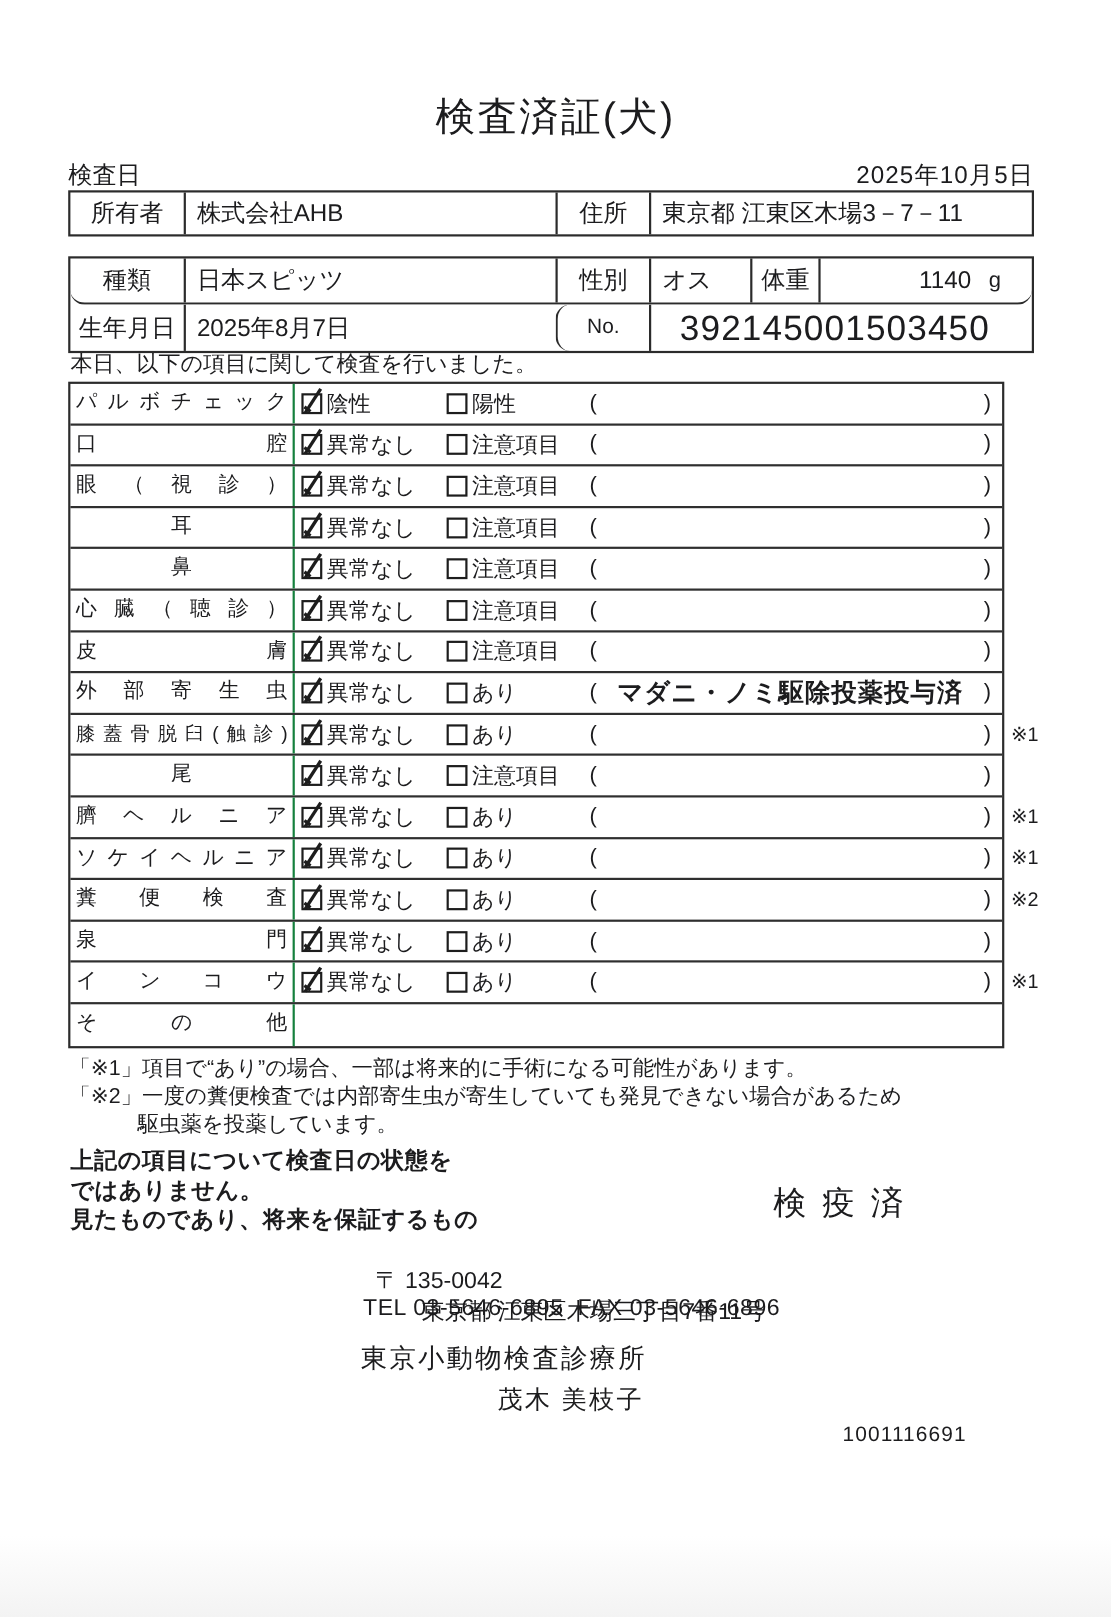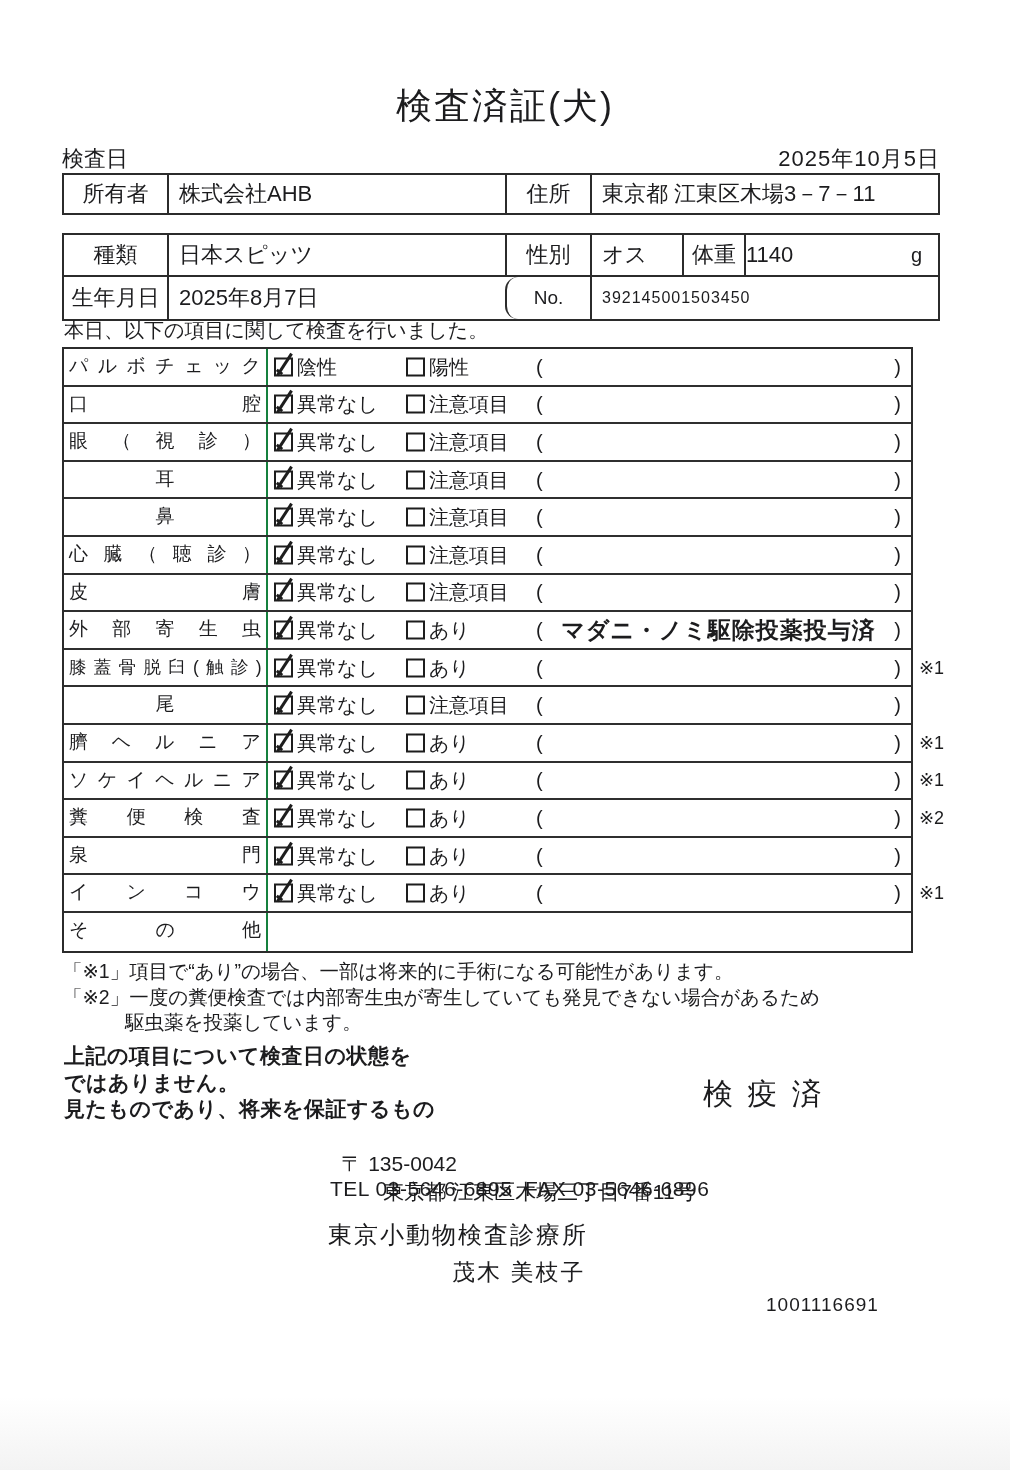--- a/index.html
+++ b/index.html
@@ -29,33 +29,33 @@
   
   .t1{
     position:absolute;left:62px;top:173px;width:878px;height:42px;
     display:grid;grid-template-columns:103px 338px 85px 1fr;
     border:2px solid #2b2b2b;box-sizing:border-box;
   }
   .t2{
     position:absolute;left:62px;top:233px;width:878px;
     border:2px solid #2b2b2b;box-sizing:border-box;
   }
-  .t2 .r1{display:grid;grid-template-columns:103px 338px 85px 92px 62px 1fr;height:40px;border-bottom:2px solid #2b2b2b;}
+  .t2 .r1{display:grid;grid-template-columns:103px 338px 85px 92px 62px 1fr;height:40px;border-bottom:2px solid #2b2b2b;border-radius:13px;}
   .t2 .r2{display:grid;grid-template-columns:103px 338px 85px 1fr;height:42px;}
   .cell{
     display:flex;align-items:center;font-size:22px;
     border-left:2px solid #2b2b2b;box-sizing:border-box;overflow:hidden;white-space:nowrap;
   }
   .cell:first-child{border-left:none;}
   .cell.hd{justify-content:center;}
   .cell.vl{padding-left:10px;}
-  .cell.wt{justify-content:space-between;padding-right:16px;}
+  .cell.wt{justify-content:flex-end;padding-right:28px;}
   .cell.wt .unit{margin-left:16px;font-size:20px;}
   .cell.no-lbl{justify-content:center;font-size:19px;border-radius:13px;}
-  .cell.no-val{padding-left:10px;font-size:16px;letter-spacing:1px;}
+  .cell.no-val{padding-left:26px;font-size:32px;letter-spacing:1px;}
   
   .statement{position:absolute;left:64px;top:317px;font-size:20px;font-weight:500;}
   
   .ct{
     position:absolute;left:62px;top:347px;width:851px;
     border:2px solid #2b2b2b;box-sizing:border-box;background:#fff;
   }
   .crow{
     height:37.6px;box-sizing:border-box;border-bottom:2px solid #2f2f2f;
     display:flex;position:relative;

